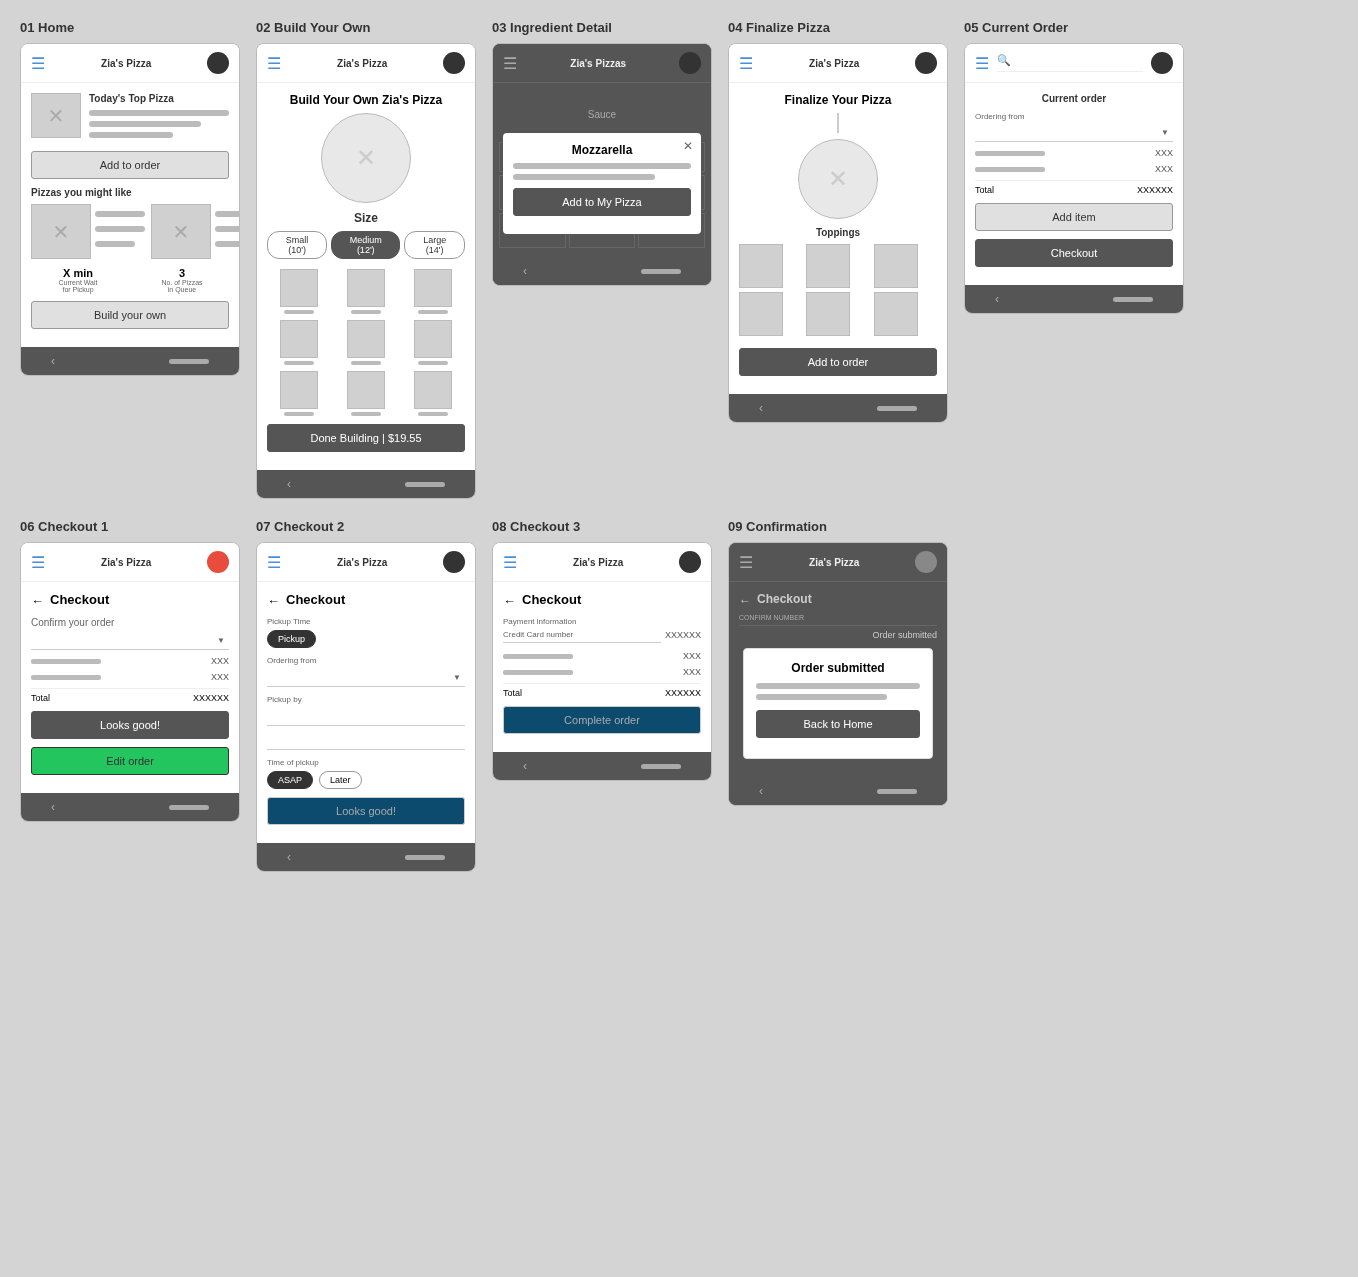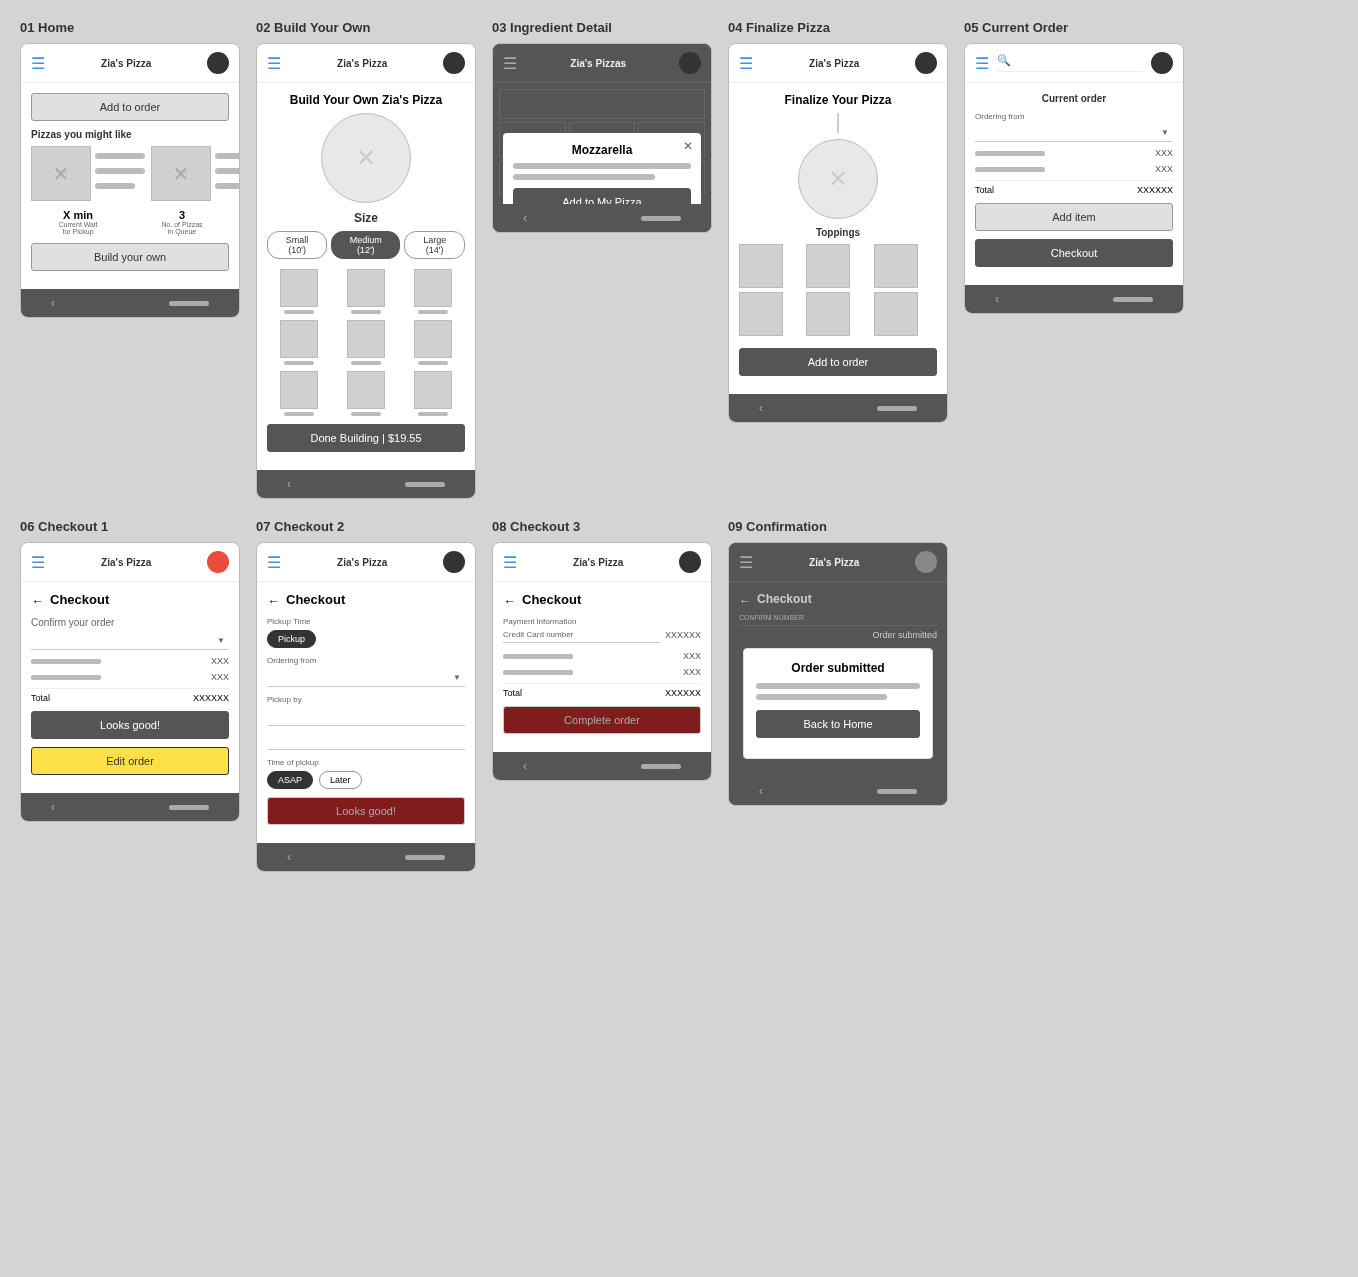--- a/index.html
+++ b/index.html
@@ -109,24 +109,24 @@
       color: #333;
       cursor: pointer;
       margin-bottom: 8px;
     }
     .btn.dark-btn {
       background: #555;
       color: #fff;
       border-color: #555;
     }
     .btn.outline-btn {
-      background: #fde047;
+      background: #22c55e;
       border: 1px solid #333;
     }
-    .btn.disabled { background: #7f1d1d; color: #aaa; border-color: #ccc; }
+    .btn.disabled { background: #0c4a6e; color: #aaa; border-color: #ccc; }
     .section-title {
       font-size: 10px;
       font-weight: bold;
       color: #333;
       margin-bottom: 6px;
     }
     .pizza-grid-row {
       display: flex;
       gap: 6px;
       margin-bottom: 8px;
@@ -336,20 +336,29 @@
 
   <div class="screen-container">
     <div class="screen-label">01 Home</div>
     <div class="phone">
       <div class="phone-header">
         <span class="hamburger-icon">☰</span>
         <span class="header-title">Zia's Pizza</span>
         <div class="header-circle"></div>
       </div>
       <div class="phone-body">
+        <div class="top-pizza-row">
+          <div class="img-placeholder small"></div>
+          <div class="top-pizza-text">
+            <div class="section-title">Today's Top Pizza</div>
+            <div class="text-line full"></div>
+            <div class="text-line medium"></div>
+            <div class="text-line short"></div>
+          </div>
+        </div>
         <button class="btn">Add to order</button>
         <div class="section-title">Pizzas you might like</div>
         <div class="pizza-grid-row">
           <div class="pizza-card">
             <div class="img-placeholder medium"></div>
             <div style="display:flex;flex-direction:column;gap:4px;">
               <div class="text-line full" style="width:50px"></div>
               <div class="text-line full" style="width:50px"></div>
               <div class="text-line short" style="width:40px"></div>
             </div>
@@ -452,20 +461,23 @@
 
   <div class="screen-container">
     <div class="screen-label">03 Ingredient Detail</div>
     <div class="phone" style="background:#555;">
       <div class="phone-header dark">
         <span class="hamburger-icon" style="color:#aaa;">☰</span>
         <span class="header-title light">Zia's Pizzas</span>
         <div class="header-circle"></div>
       </div>
       <div class="phone-body dark" style="position:relative;padding:6px;">
+        <div class="sauce-section">
+          <span class="sauce-label">Sauce</span>
+        </div>
         <div style="height:30px;background:#555;border:1px solid #666;margin-bottom:3px;"></div>
         <div class="dark-grid-row">
           <div class="dark-ingredient"></div>
           <div class="dark-ingredient"></div>
           <div class="dark-ingredient"></div>
         </div>
         <div class="dark-grid-row">
           <div class="dark-ingredient"></div>
           <div class="dark-ingredient"></div>
           <div class="dark-ingredient"></div>

